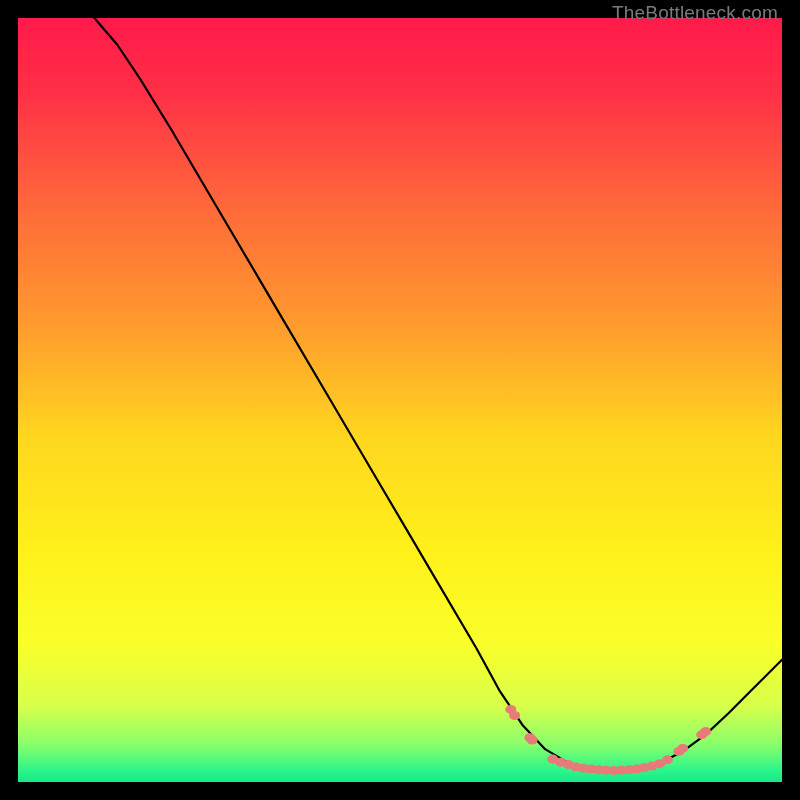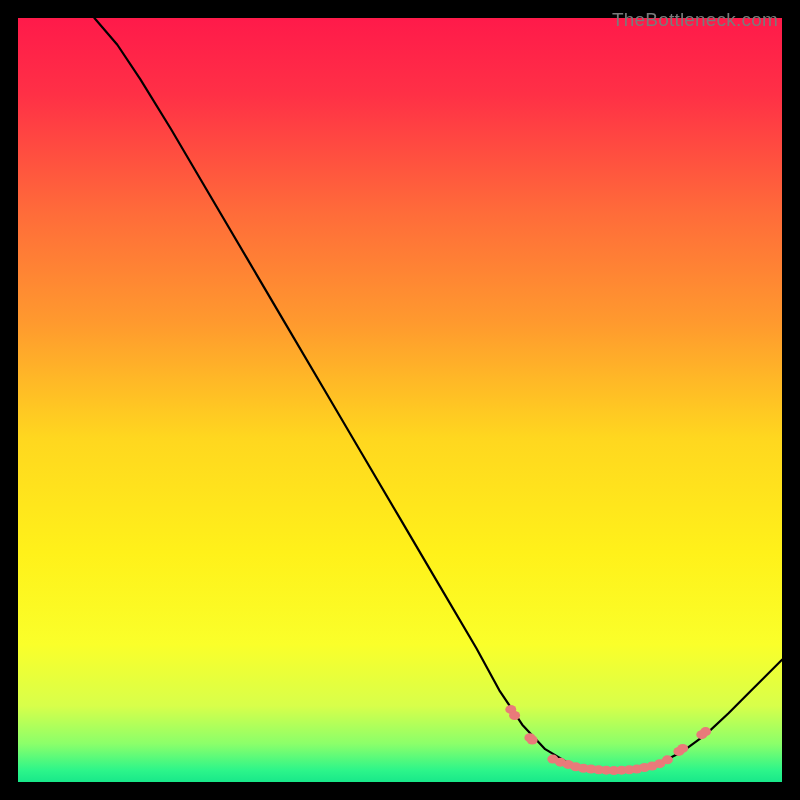--- a/index.html
+++ b/index.html
@@ -27,21 +27,20 @@
     height: 764px;
   }
   .watermark {
     position: absolute;
     top: 2px;
     right: 22px;
     color: #7a7a7a;
     font-size: 19px;
     font-weight: 500;
     letter-spacing: 0.2px;
-    margin-top: 7px;
   }
   svg { display: block; }
 </style>
 </head>
 <body>
 
 <div class="frame">
   <svg class="plot-area" width="764" height="764" viewBox="0 0 764 764">
     <defs>
       <linearGradient id="bg-grad" x1="0" y1="0" x2="0" y2="1">

